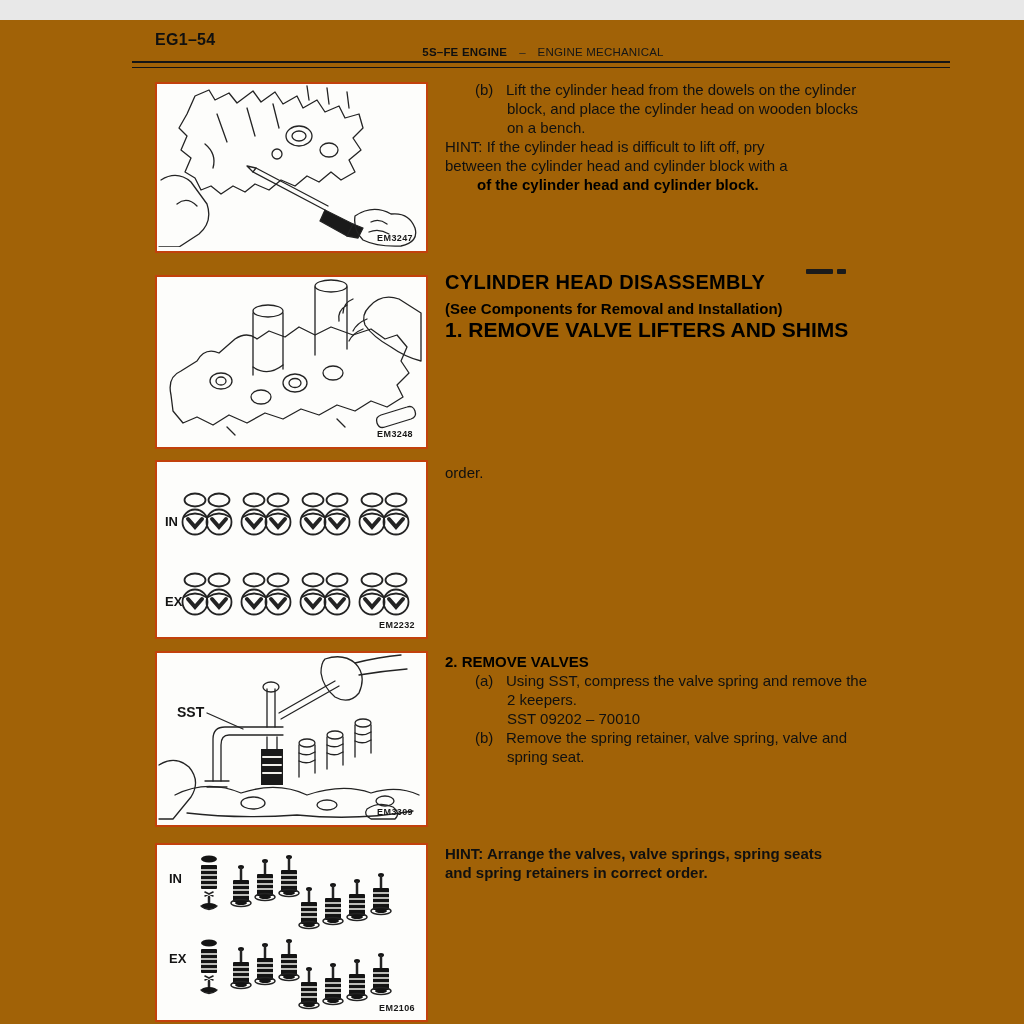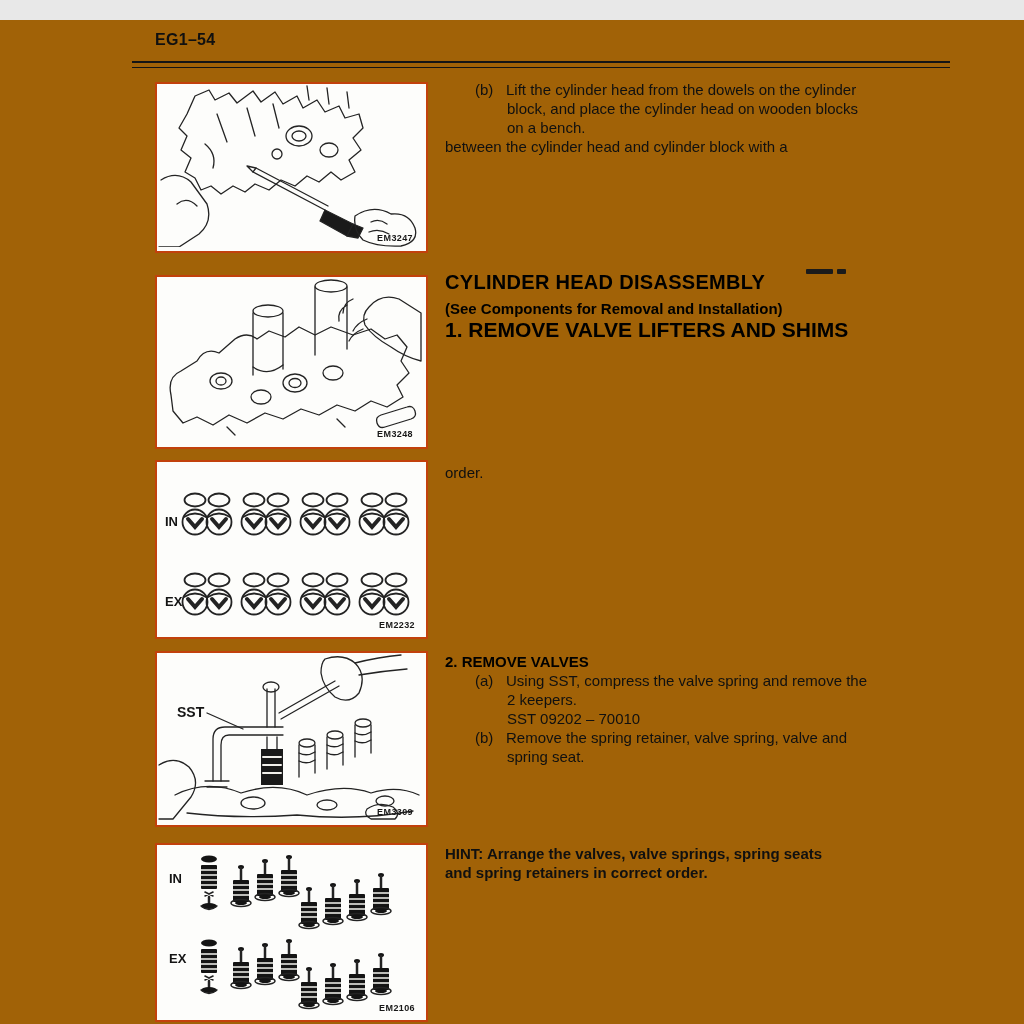--- a/index.html
+++ b/index.html
@@ -33,20 +33,23 @@
   .smudge span{display:inline-block;height:5px;background:#1b1b1b;vertical-align:top;border-radius:1px;}
   .smudge .s1{width:27px;margin-right:4px;}
   .smudge .s2{width:9px;}
 </style>
 </head>
 <body>
 
 <div class="page">
 
   <div class="page-code">EG1–54</div>
+  <div class="running-head">
+    <span class="rh-left">5S–FE ENGINE</span><span class="rh-dash">–</span><span class="rh-right">ENGINE MECHANICAL</span>
+  </div>
   <div class="header-rule"></div>
 
   <div class="fig" style="top:62px;height:167px;">
     <svg width="265" height="163" viewBox="0 0 265 163">
       <g stroke="#232323" stroke-width="1.3" fill="none" stroke-linejoin="round" stroke-linecap="round">
         <path d="M38,12 L52,6 L58,16 L72,9 L80,19 L96,7 L104,18 L118,8 L126,20 L140,12 L146,24 L160,16 L168,28 L182,22 L188,34 L202,30 L206,44 L196,54 L204,66 L192,76 L198,88 L184,96 L174,88 L162,98 L150,92 L138,102 L124,96 L112,106 L98,100 L88,108 L76,102 L64,110 L54,102 L44,106 L38,94 L28,88 L34,74 L24,66 L30,52 L22,44 L30,30 Z"></path>
         <ellipse cx="142" cy="52" rx="13" ry="10"></ellipse>
         <ellipse cx="142" cy="52" rx="7" ry="5"></ellipse>
         <ellipse cx="172" cy="66" rx="9" ry="7"></ellipse>
         <circle cx="120" cy="70" r="5"></circle>
@@ -200,21 +203,23 @@
         <use href="#sym-valve" x="200" y="116"></use>
       <use href="#sym-valve" x="224" y="110"></use>
       <text x="258" y="166" text-anchor="end" font-size="9" class="fig-code" fill="#181818">EM2106</text>
     </svg>
   </div>
 
   <div class="tblock" style="top:60px;">
     <div class="ln ind-a"><span class="marker">(b)</span><span>Lift the cylinder head from the dowels on the cylinder</span></div>
     <div class="ln ind-b">block, and place the cylinder head on wooden blocks</div>
     <div class="ln ind-b">on a bench.</div>
+    <div class="ln">HINT: If the cylinder head is difficult to lift off, pry</div>
     <div class="ln">between the cylinder head and cylinder block with a</div>
+    <div class="ln ind-n bold">of the cylinder head and cylinder block.</div>
   </div>
 
   <div class="tblock" style="top:250px;">
     <div class="sec-title">CYLINDER HEAD DISASSEMBLY</div>
     <div class="sec-sub">(See Components for Removal and Installation)</div>
     <div class="sec-step">1. REMOVE VALVE LIFTERS AND SHIMS</div>
   </div>
   <div class="smudge"><span class="s1"></span><span class="s2"></span></div>
 
   <div class="tblock" style="top:443px;">

